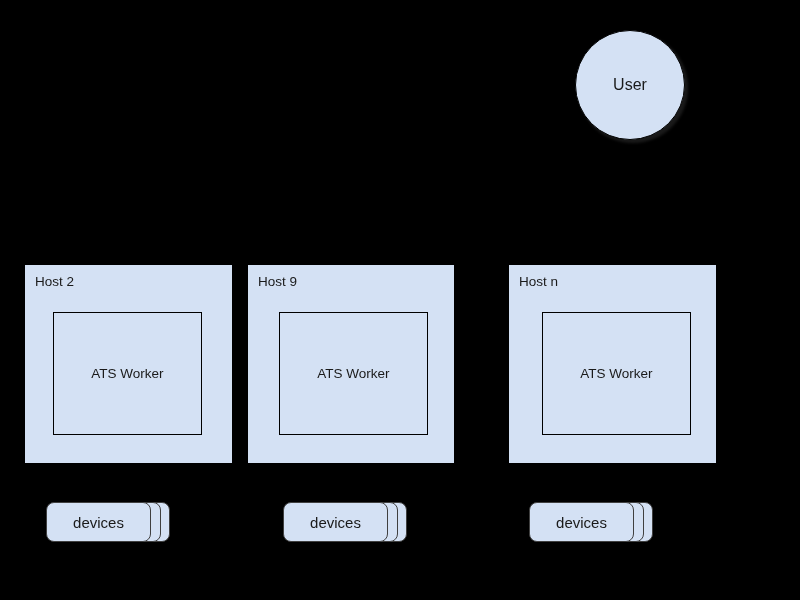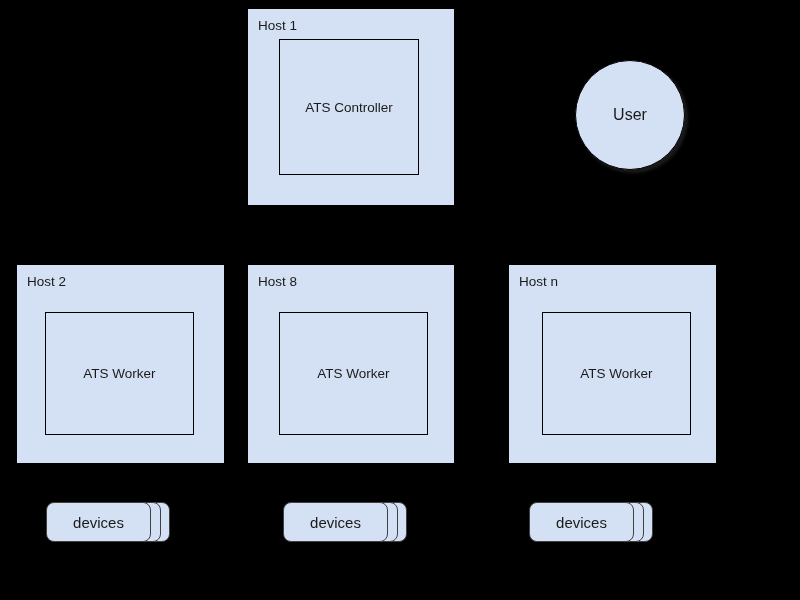--- a/index.html
+++ b/index.html
@@ -109,40 +109,34 @@
     font-size: 15px;
     color: #1a1a1a;
     white-space: nowrap;
   }
 </style>
 </head>
 <body>
 
 <div id="canvas" style="background: rgb(0, 0, 0);">
 
-  <div class="host-box" id="host-1-box" style="left: 247px; top: 8px; width: 208px; height: 198px;">
-    <span class="host-label">Host 1</span>
-    <div class="inner-box" id="host-1-inner" style="left: 31px; top: 30px; width: 140px; height: 136px;">
-      <span class="inner-label">ATS Controller</span>
-    </div>
-  </div>
 
-  <div class="actor-circle" id="user-circle" style="left: 575px; top: 60px; width: 110px; height: 110px;">
+  <div class="actor-circle" id="user-circle" style="left: 575px; top: 30px; width: 110px; height: 110px;">
     <span class="actor-label">User</span>
   </div>
 
-  <div class="host-box" id="host-2-box" style="left: 16px; top: 264px; width: 209px; height: 200px;">
+  <div class="host-box" id="host-2-box" style="left: 24px; top: 264px; width: 209px; height: 200px;">
     <span class="host-label">Host 2</span>
     <div class="inner-box" id="host-2-inner" style="left: 28px; top: 47px; width: 149px; height: 123px;">
       <span class="inner-label">ATS Worker</span>
     </div>
   </div>
 
   <div class="host-box" id="host-3-box" style="left: 247px; top: 264px; width: 208px; height: 200px;">
-    <span class="host-label">Host 8</span>
+    <span class="host-label">Host 9</span>
     <div class="inner-box" id="host-3-inner" style="left: 31px; top: 47px; width: 149px; height: 123px;">
       <span class="inner-label">ATS Worker</span>
     </div>
   </div>
 
   <div class="host-box" id="host-n-box" style="left: 508px; top: 264px; width: 209px; height: 200px;">
     <span class="host-label">Host n</span>
     <div class="inner-box" id="host-n-inner" style="left: 33px; top: 47px; width: 149px; height: 123px;">
       <span class="inner-label">ATS Worker</span>
     </div>

